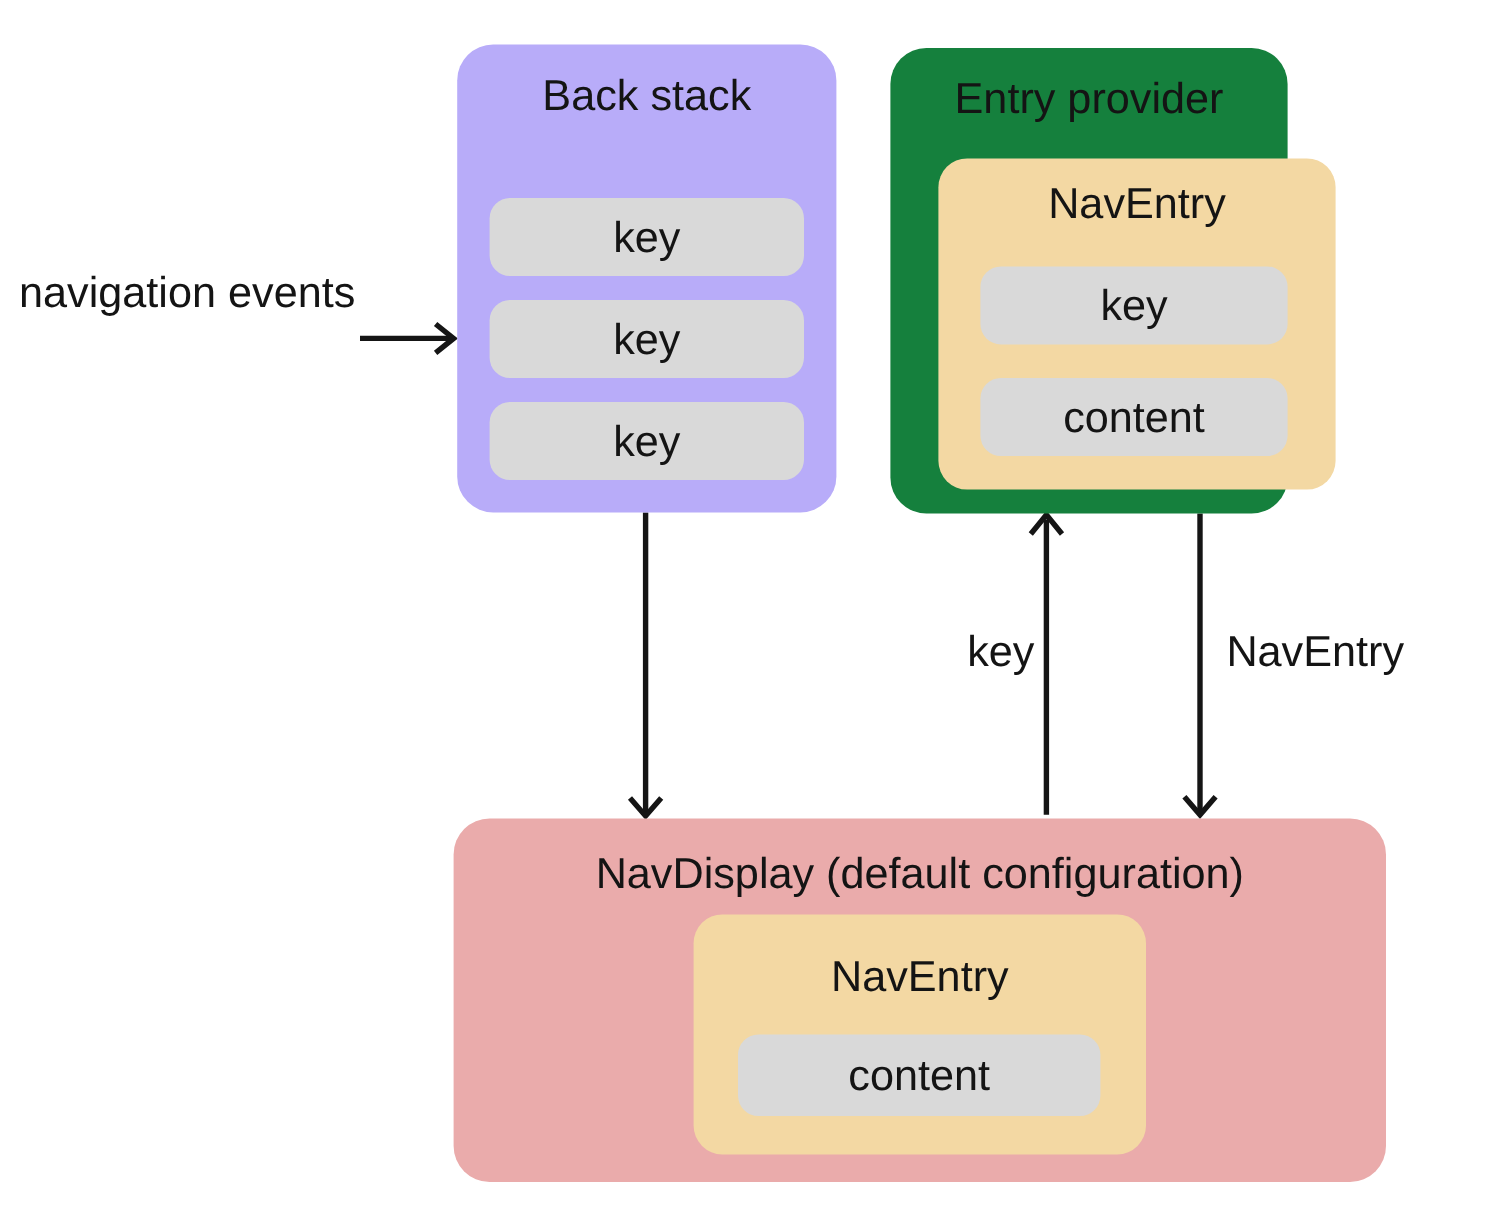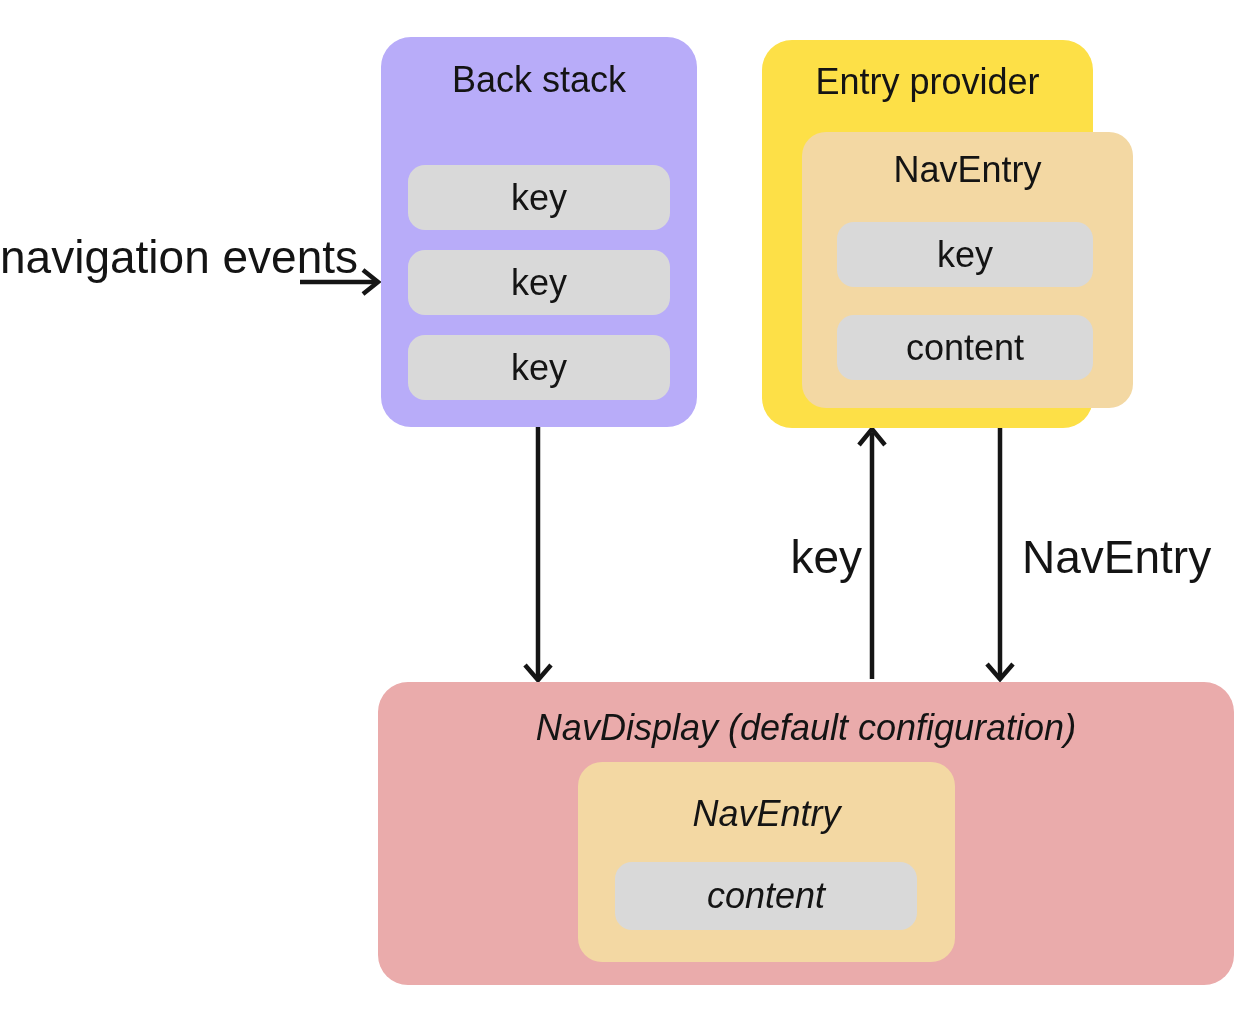--- a/index.html
+++ b/index.html
@@ -54,64 +54,61 @@
   .back-stack .pill {
     left: 27px; width: 262px; height: 65px; line-height: 65px;
   }
   .back-stack .pill.k0 { top: 128px; }
   .back-stack .pill.k1 { top: 213px; }
   .back-stack .pill.k2 { top: 298px; }
   
   .entry-provider {
     left: 742px; top: 40px;
     width: 331px; height: 388px;
-    background: #fde047;
+    background: #15803d;
     border-radius: 30px;
-    margin-left: 20px;
   }
   .entry-provider .box-title { top: 20px; }
   .nav-entry-1 {
     left: 40px; top: 92px;
     width: 331px; height: 276px;
     background: #f3d8a3;
     border-radius: 24px;
   }
   .nav-entry-1 .box-title { top: 16px; }
   .nav-entry-1 .pill {
     left: 35px; width: 256px; height: 65px; line-height: 65px;
   }
   .nav-entry-1 .pill.p0 { top: 90px; }
   .nav-entry-1 .pill.p1 { top: 183px; }
   
   .nav-display {
     left: 378px; top: 682px;
-    width: 856px; height: 303px;
+    width: 777px; height: 303px;
     background: #eaabab;
     border-radius: 30px;
-    font-style: italic;
   }
   .nav-display .box-title { top: 24px; }
   .nav-entry-2 {
     left: 200px; top: 80px;
     width: 377px; height: 200px;
     background: #f3d8a3;
     border-radius: 24px;
   }
   .nav-entry-2 .box-title { top: 30px; }
   .nav-entry-2 .pill {
     left: 37px; top: 100px;
     width: 302px; height: 68px; line-height: 68px;
   }
   
   .float-label {
     position: absolute;
-    font-size: 46px;
+    font-size: 36px;
     line-height: 44px;
     white-space: nowrap;
-    margin-top: 14px;
   }
   .nav-events-label {
     left: 0; top: 220px;
     width: 312px;
     text-align: center;
     line-height: 47px;
   }
   .key-arrow-label {
     left: 762px; top: 521px;
     width: 100px;

